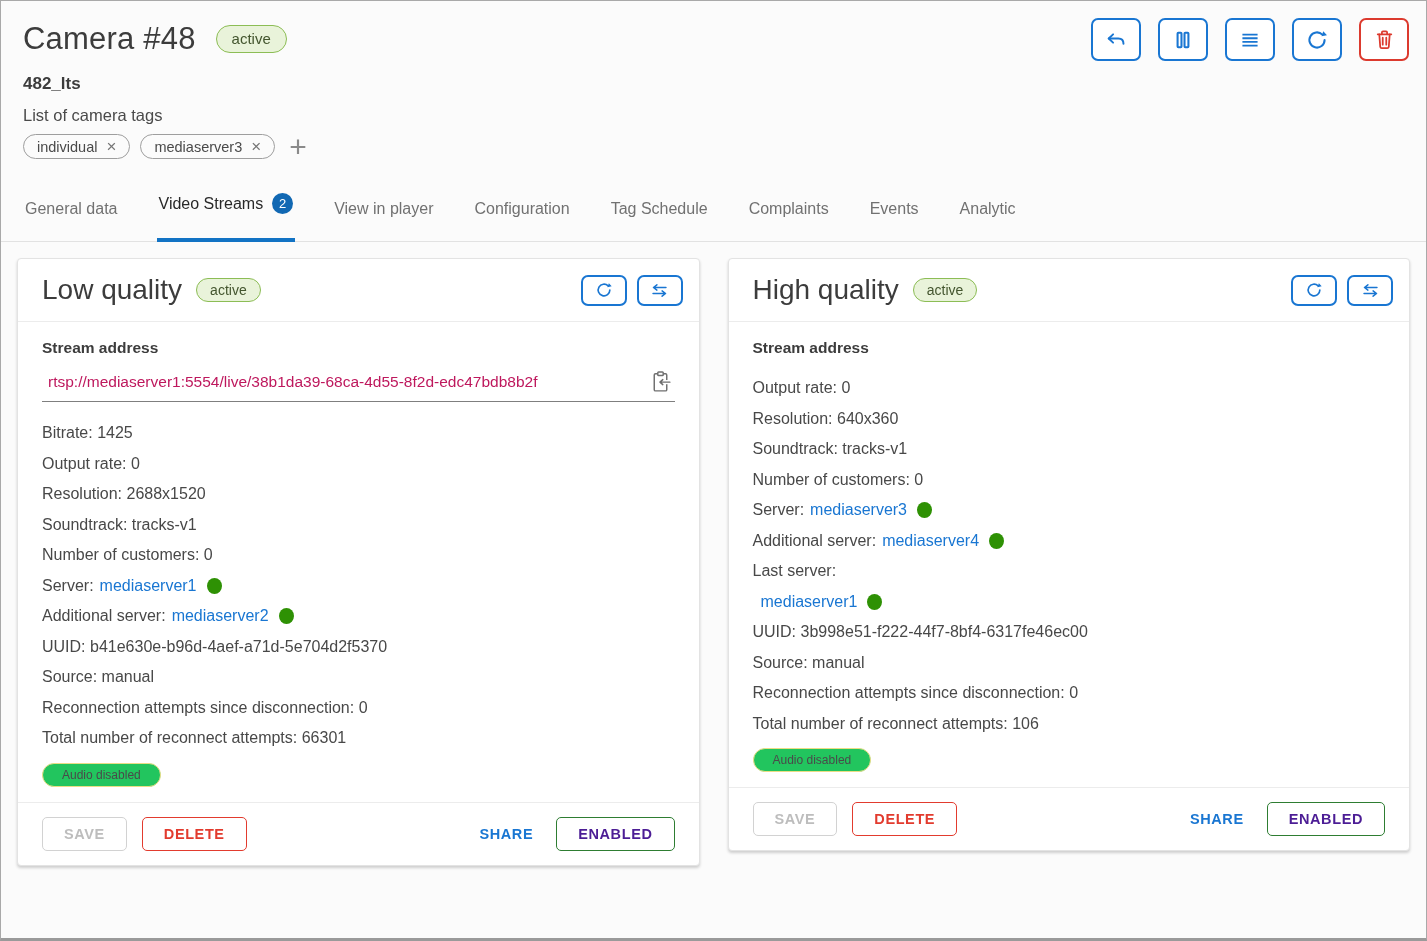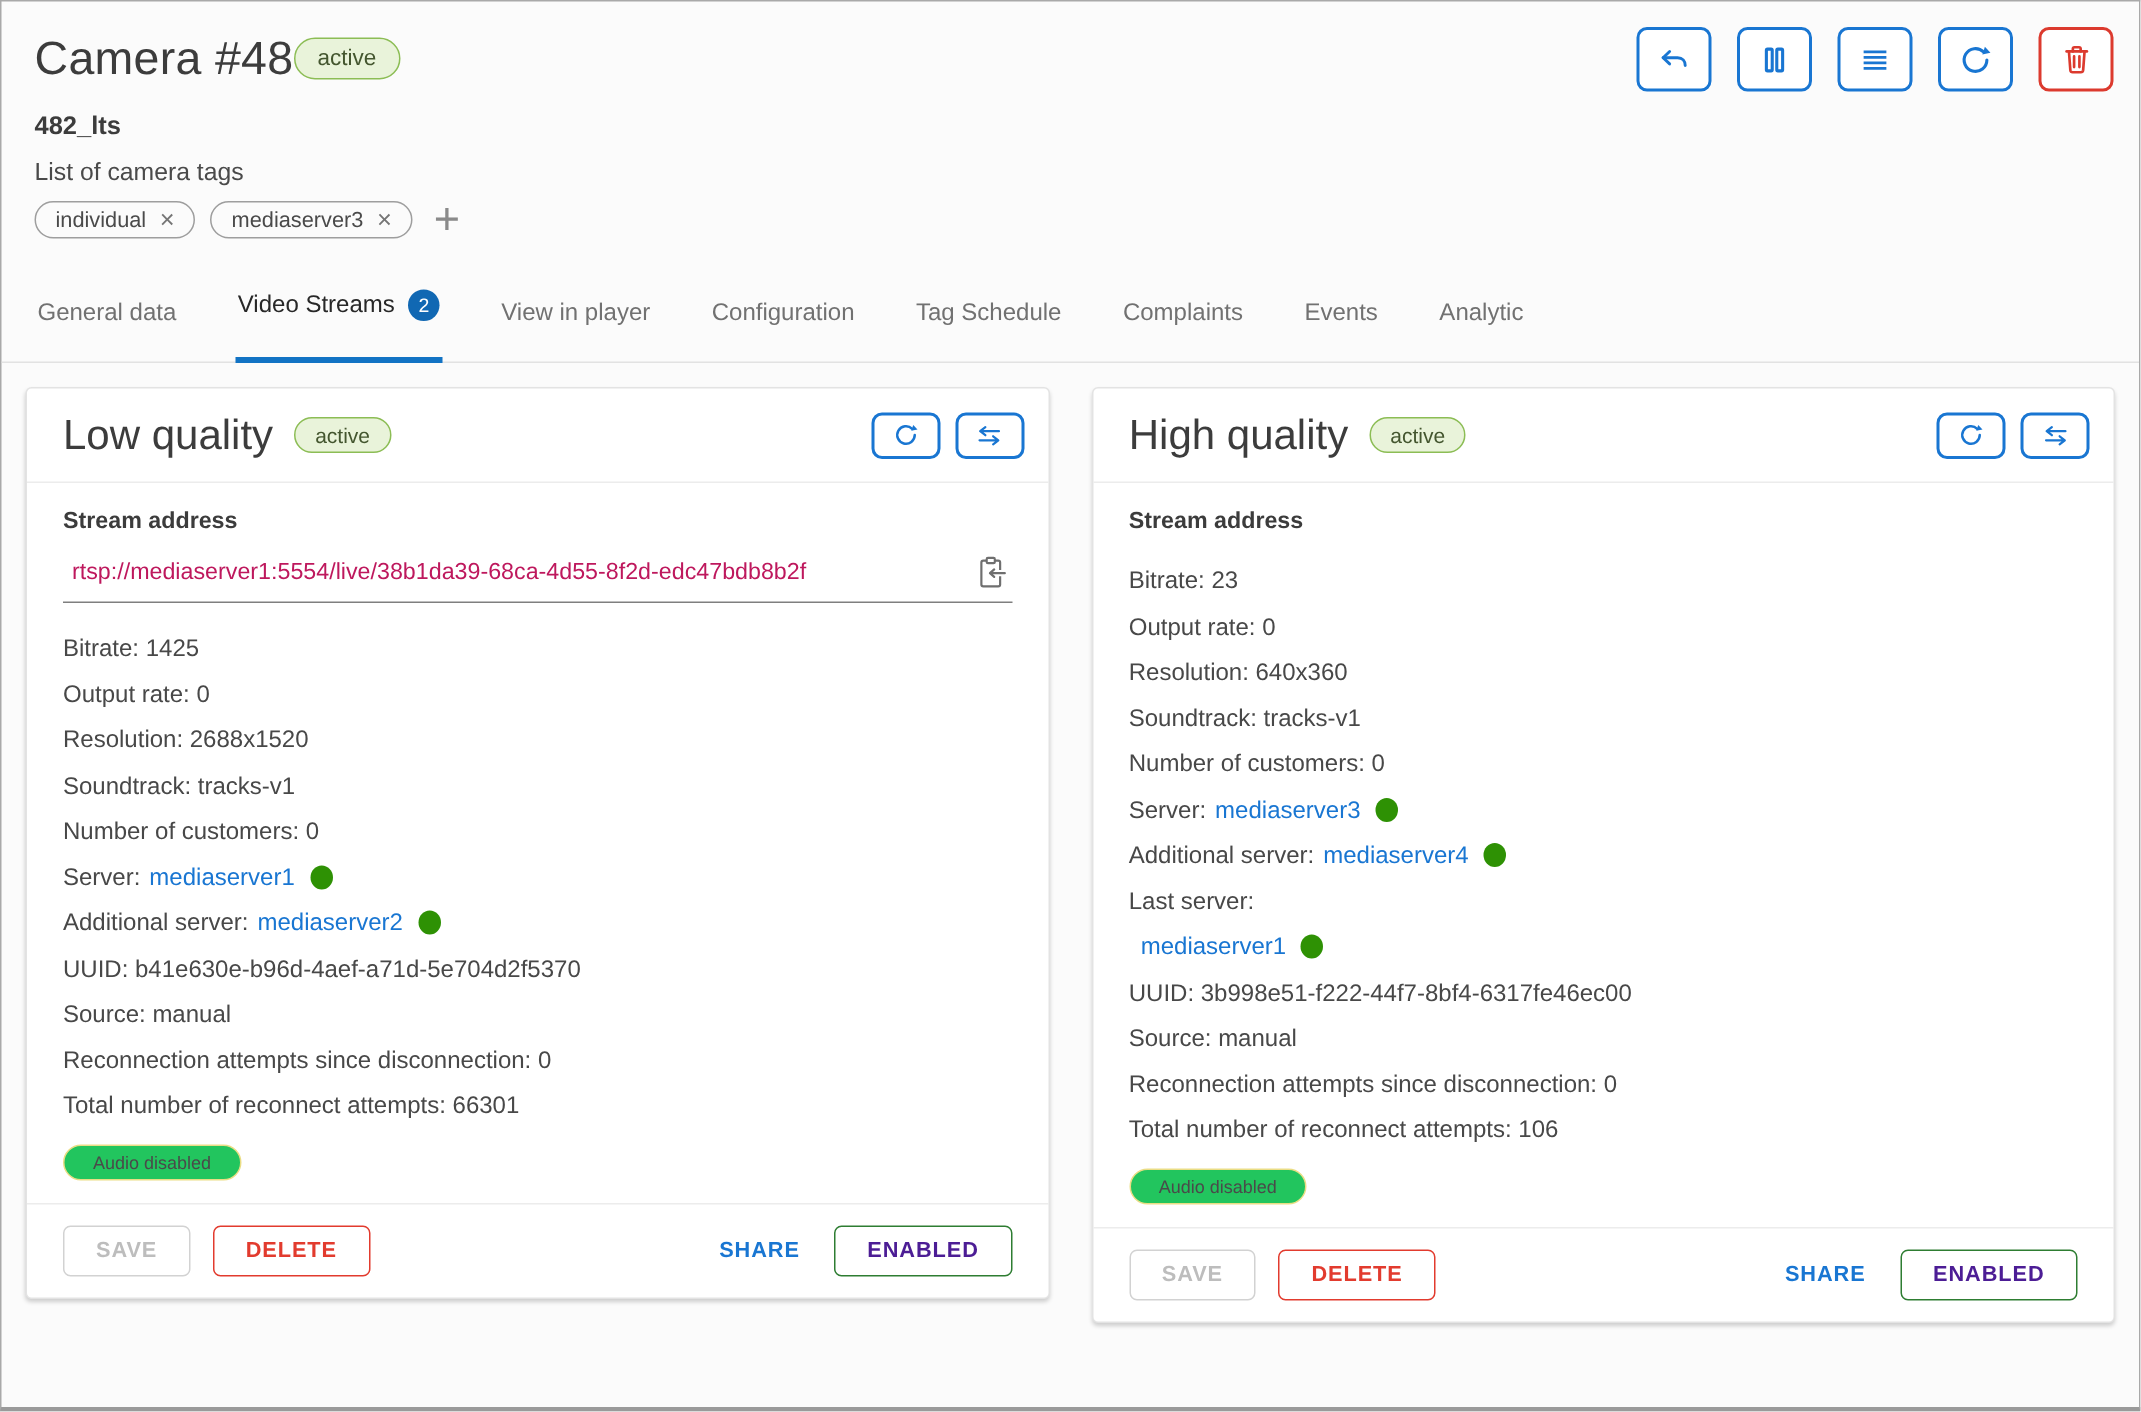--- a/index.html
+++ b/index.html
@@ -4,21 +4,21 @@
 <style>
   * { margin:0; padding:0; box-sizing:border-box; }
   html,body { background:#e9e9e9; }
   body { font-family:"Liberation Sans","DejaVu Sans",sans-serif; color:#484848; }
   .screen{
     position:relative; width:1427px; height:941px; background:#fbfbfb;
     border:1px solid #a9a9a9; border-bottom:3px solid #9a9a9a; overflow:hidden;
   }
   
   .page-header{ padding:20px 16px 0 22px; position:relative; }
-  .title-row{ display:flex; align-items:center; }
+  .title-row{ display:flex; align-items:center; gap:20px; }
   .page-title{ font-size:31px; font-weight:400; color:#3c3c3c; letter-spacing:.2px; }
   .badge-active{
     display:inline-block; background:#e9f3da; border:1px solid #8cbd55; color:#44562f;
     border-radius:15px; padding:4px 15px; font-size:15px; line-height:1.2;
   }
   .badge-active.sm{ font-size:14px; padding:3px 13px; }
   .subtitle{ margin-top:17px; font-size:17px; font-weight:bold; color:#3c3c3c; }
   .tags-label{ margin-top:12px; font-size:16.5px; color:#4a4a4a; }
   .tags-row{ margin-top:9px; display:flex; align-items:center; gap:10px; }
   .tag-pill{
@@ -279,21 +279,20 @@
               </svg>
             </span>
           </button>
         </span>
       </div>
       <div class="hr"></div>
       <div class="card-body">
         <div class="stream-label">Stream address</div>
 
         <div class="rows">
-          <div class="row">Bitrate: 23</div>
           <div class="row">Output rate: 0</div>
           <div class="row">Resolution: 640x360</div>
           <div class="row">Soundtrack: tracks-v1</div>
           <div class="row">Number of customers: 0</div>
           <div class="row">
             <span class="lbl">Server:</span><a class="link">mediaserver3</a><span class="dot"></span>
           </div>
           <div class="row">
             <span class="lbl">Additional server:</span><a class="link">mediaserver4</a><span class="dot"></span>
           </div>

